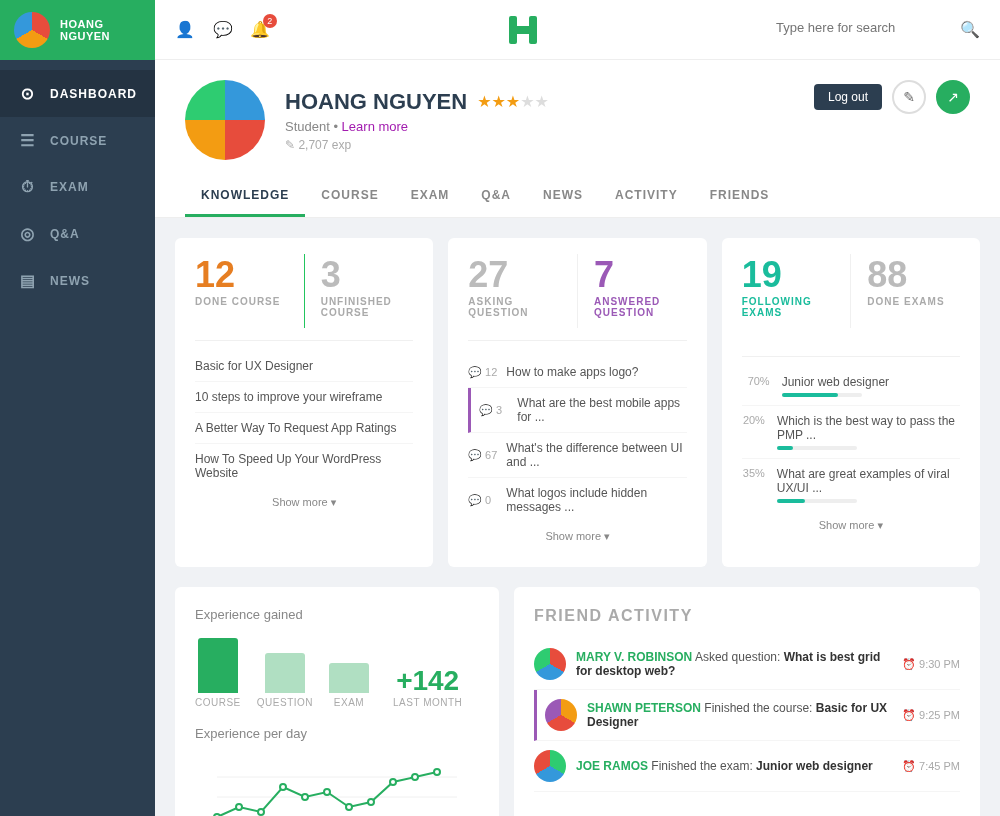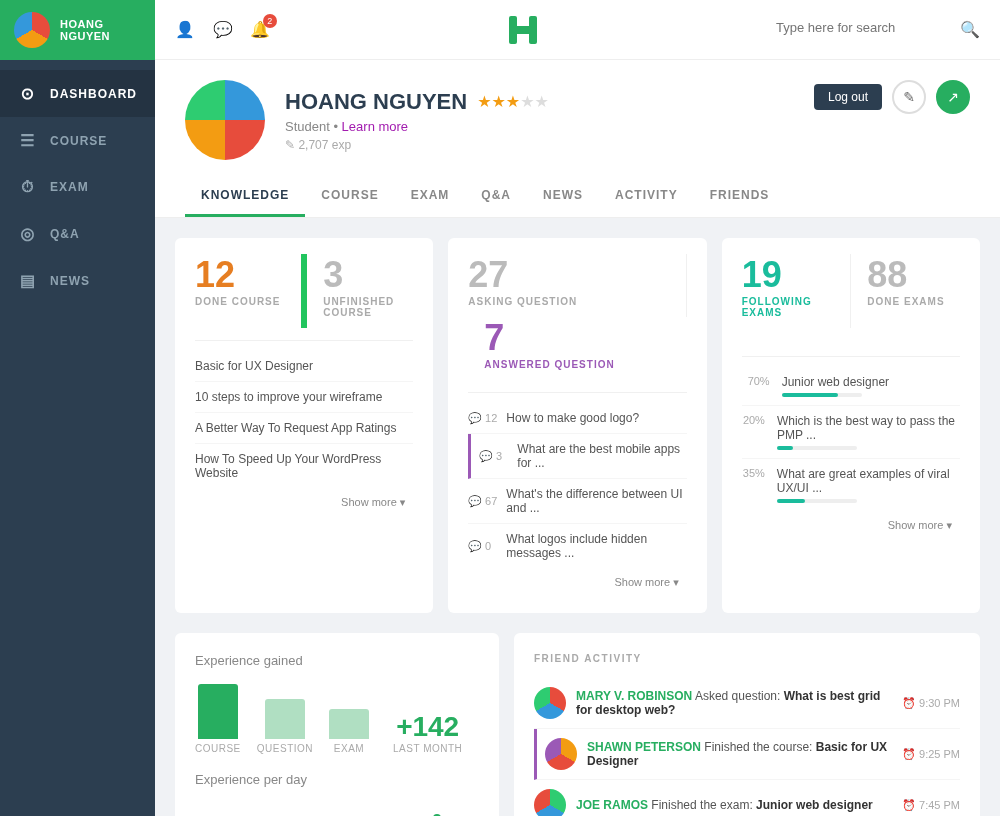--- a/index.html
+++ b/index.html
@@ -189,21 +189,21 @@
     .stat-label.purple { color: #9b59b6; }
     .stat-label.teal { color: #1abc9c; }
     .stat-list { list-style: none; }
     .stat-list li {
       padding: 8px 0;
       font-size: 12px;
       color: #555;
       border-bottom: 1px solid #f5f5f5;
     }
     .stat-list li:last-child { border-bottom: none; }
-    .show-more { text-align: right; padding: 8px; font-size: 11px; color: #888; cursor: pointer; }
+    .show-more { text-align: center; padding: 8px; font-size: 11px; color: #888; cursor: pointer; }
 
     
     .qa-item { display: flex; align-items: center; gap: 8px; padding: 8px 0; border-bottom: 1px solid #f5f5f5; font-size: 12px; color: #555; }
     .qa-item:last-child { border-bottom: none; }
     .qa-count { color: #aaa; font-size: 11px; min-width: 30px; }
     .qa-active { border-left: 3px solid #9b59b6; padding-left: 8px; }
 
     
     .exam-item { padding: 8px 0; border-bottom: 1px solid #f5f5f5; font-size: 12px; color: #555; }
     .exam-item:last-child { border-bottom: none; }
@@ -220,21 +220,21 @@
     .exp-title { font-size: 13px; color: #888; margin-bottom: 16px; }
     .exp-bar-group { display: flex; flex-direction: column; align-items: center; gap: 4px; }
     .exp-bar { width: 40px; background: #27ae60; border-radius: 3px 3px 0 0; }
     .exp-bar.light { background: #b0dfc2; }
     .exp-bar-label { font-size: 10px; color: #aaa; text-transform: uppercase; letter-spacing: 0.5px; }
     .exp-plus { font-size: 28px; font-weight: 700; color: #27ae60; }
     .exp-plus-label { font-size: 10px; color: #aaa; text-align: center; text-transform: uppercase; letter-spacing: 0.5px; }
     .chart-svg { width: 100%; height: 80px; }
 
     
-    .fa-title { font-size: 10px; font-weight: 700; letter-spacing: 1.5px; color: #aaa; text-transform: uppercase; margin-bottom: 14px; }
+    .fa-title { font-size: 16px; font-weight: 700; letter-spacing: 1.5px; color: #aaa; text-transform: uppercase; margin-bottom: 14px; }
     .fa-item { display: flex; align-items: center; gap: 10px; padding: 9px 0; border-bottom: 1px solid #f5f5f5; font-size: 12px; }
     .fa-item:last-child { border-bottom: none; }
     .fa-avatar { width: 32px; height: 32px; border-radius: 50%; flex-shrink: 0; }
     .fa-avatar.av1 { background: conic-gradient(#e74c3c 0deg 120deg, #3498db 120deg 240deg, #2ecc71 240deg 360deg); }
     .fa-avatar.av2 { background: conic-gradient(#f39c12 0deg 120deg, #e74c3c 120deg 240deg, #9b59b6 240deg 360deg); }
     .fa-avatar.av3 { background: conic-gradient(#2ecc71 0deg 120deg, #3498db 120deg 240deg, #e74c3c 240deg 360deg); }
     .fa-text { flex: 1; color: #555; }
     .fa-name { color: #27ae60; font-weight: 700; }
     .fa-bold { font-weight: 700; color: #333; }
     .fa-time { font-size: 11px; color: #aaa; white-space: nowrap; }
@@ -333,53 +333,53 @@
         <div class="tab">FRIENDS</div>
       </div>
     </div>
 
     <div class="dashboard-body">
 
       <div class="stats-row">
 
         <div class="stats-card">
           <div style="display:flex;gap:0;border-bottom:1px solid #f0f0f0;padding-bottom:12px;margin-bottom:10px;">
-            <div style="flex:1;border-right:6px solid #22c55e;padding-right:16px;">
+            <div style="flex:1;border-right:1px solid #22c55e;padding-right:16px;">
               <div class="stat-number orange">12</div>
               <div class="stat-label">DONE COURSE</div>
             </div>
             <div style="flex:1;padding-left:16px;">
               <div class="stat-number gray">3</div>
               <div class="stat-label">UNFINISHED COURSE</div>
             </div>
           </div>
           <ul class="stat-list">
             <li>Basic for UX Designer</li>
             <li>10 steps to improve your wireframe</li>
             <li>A Better Way To Request App Ratings</li>
             <li>How To Speed Up Your WordPress Website</li>
           </ul>
           <div class="show-more">Show more ▾</div>
         </div>
 
         <div class="stats-card">
-          <div style="display:flex;gap:0;border-bottom:1px solid #f0f0f0;padding-bottom:12px;margin-bottom:10px;flex-direction:column;">
+          <div style="display:flex;gap:0;border-bottom:1px solid #f0f0f0;padding-bottom:12px;margin-bottom:16px;">
             <div style="flex:1;border-right:1px solid #f0f0f0;padding-right:16px;">
               <div class="stat-number gray">27</div>
               <div class="stat-label">ASKING QUESTION</div>
             </div>
             <div style="flex:1;padding-left:16px;">
               <div class="stat-number purple">7</div>
               <div class="stat-label purple">ANSWERED QUESTION</div>
             </div>
           </div>
           <div>
             <div class="qa-item">
               <span class="qa-count">💬 12</span>
-              <span>How to make good logo?</span>
+              <span>How to make apps logo?</span>
             </div>
             <div class="qa-item qa-active">
               <span class="qa-count">💬 3</span>
               <span>What are the best mobile apps for ...</span>
             </div>
             <div class="qa-item">
               <span class="qa-count">💬 67</span>
               <span>What's the difference between UI and ...</span>
             </div>
             <div class="qa-item">

